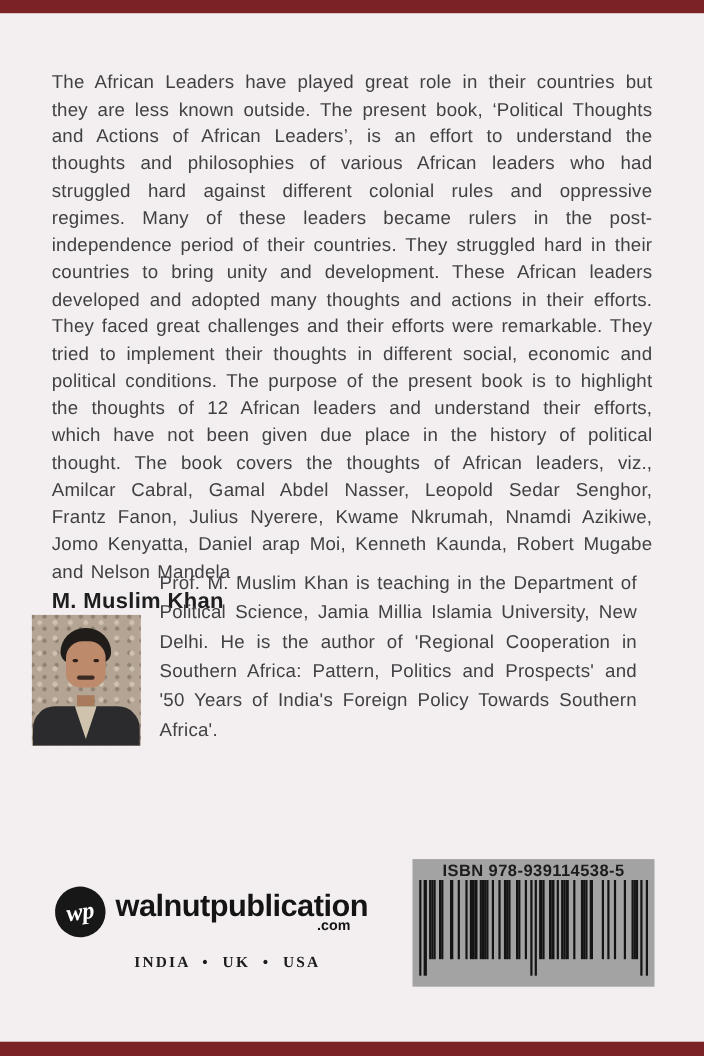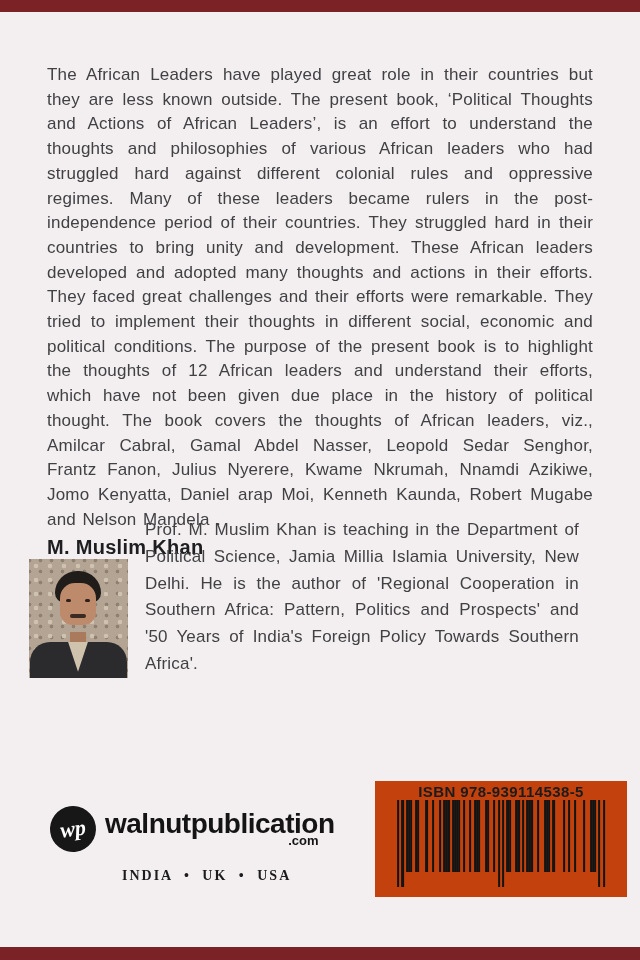--- a/index.html
+++ b/index.html
@@ -41,22 +41,22 @@
            background:#2b2a2c;border-radius:20px 20px 0 0;}
   .ph-shirt{position:absolute;bottom:6px;left:39px;width:20px;height:30px;
            background:#cfc3ae;clip-path:polygon(0 0,100% 0,50% 100%);}
 
   .bio{flex:1;font-size:17px;line-height:26.8px;color:#414144;
        text-align:justify;letter-spacing:0.2px;word-spacing:1.5px;}
 
   .price{position:absolute;left:375px;width:232px;top:748px;text-align:center;
          font-size:21px;color:#2c2c2e;letter-spacing:0.5px;margin-top:36px;}
 
-  .barcode-box{position:absolute;left:375px;top:781px;width:252px;height:116px;
-               background:#c2410c;}
+  .barcode-box{position:absolute;left:375px;top:781px;width:220px;height:116px;
+               background:#a3a3a3;}
   .isbn{position:absolute;top:2px;left:0;right:0;text-align:center;
         font-size:15px;font-weight:bold;color:#1c1c1e;letter-spacing:0.4px;}
   .bars{position:absolute;top:19px;left:50%;transform:translateX(-50%);
         display:flex;align-items:flex-start;height:88px;}
   .bc-mod{width:2.2px;height:72px;}
   .bc-mod.on{background:#141414;}
   .bc-mod.tall{height:87px;}
   .bc-number{position:absolute;bottom:1px;left:0;right:0;text-align:center;
              font-size:19px;color:#141414;letter-spacing:2.5px;word-spacing:9px;}
 

